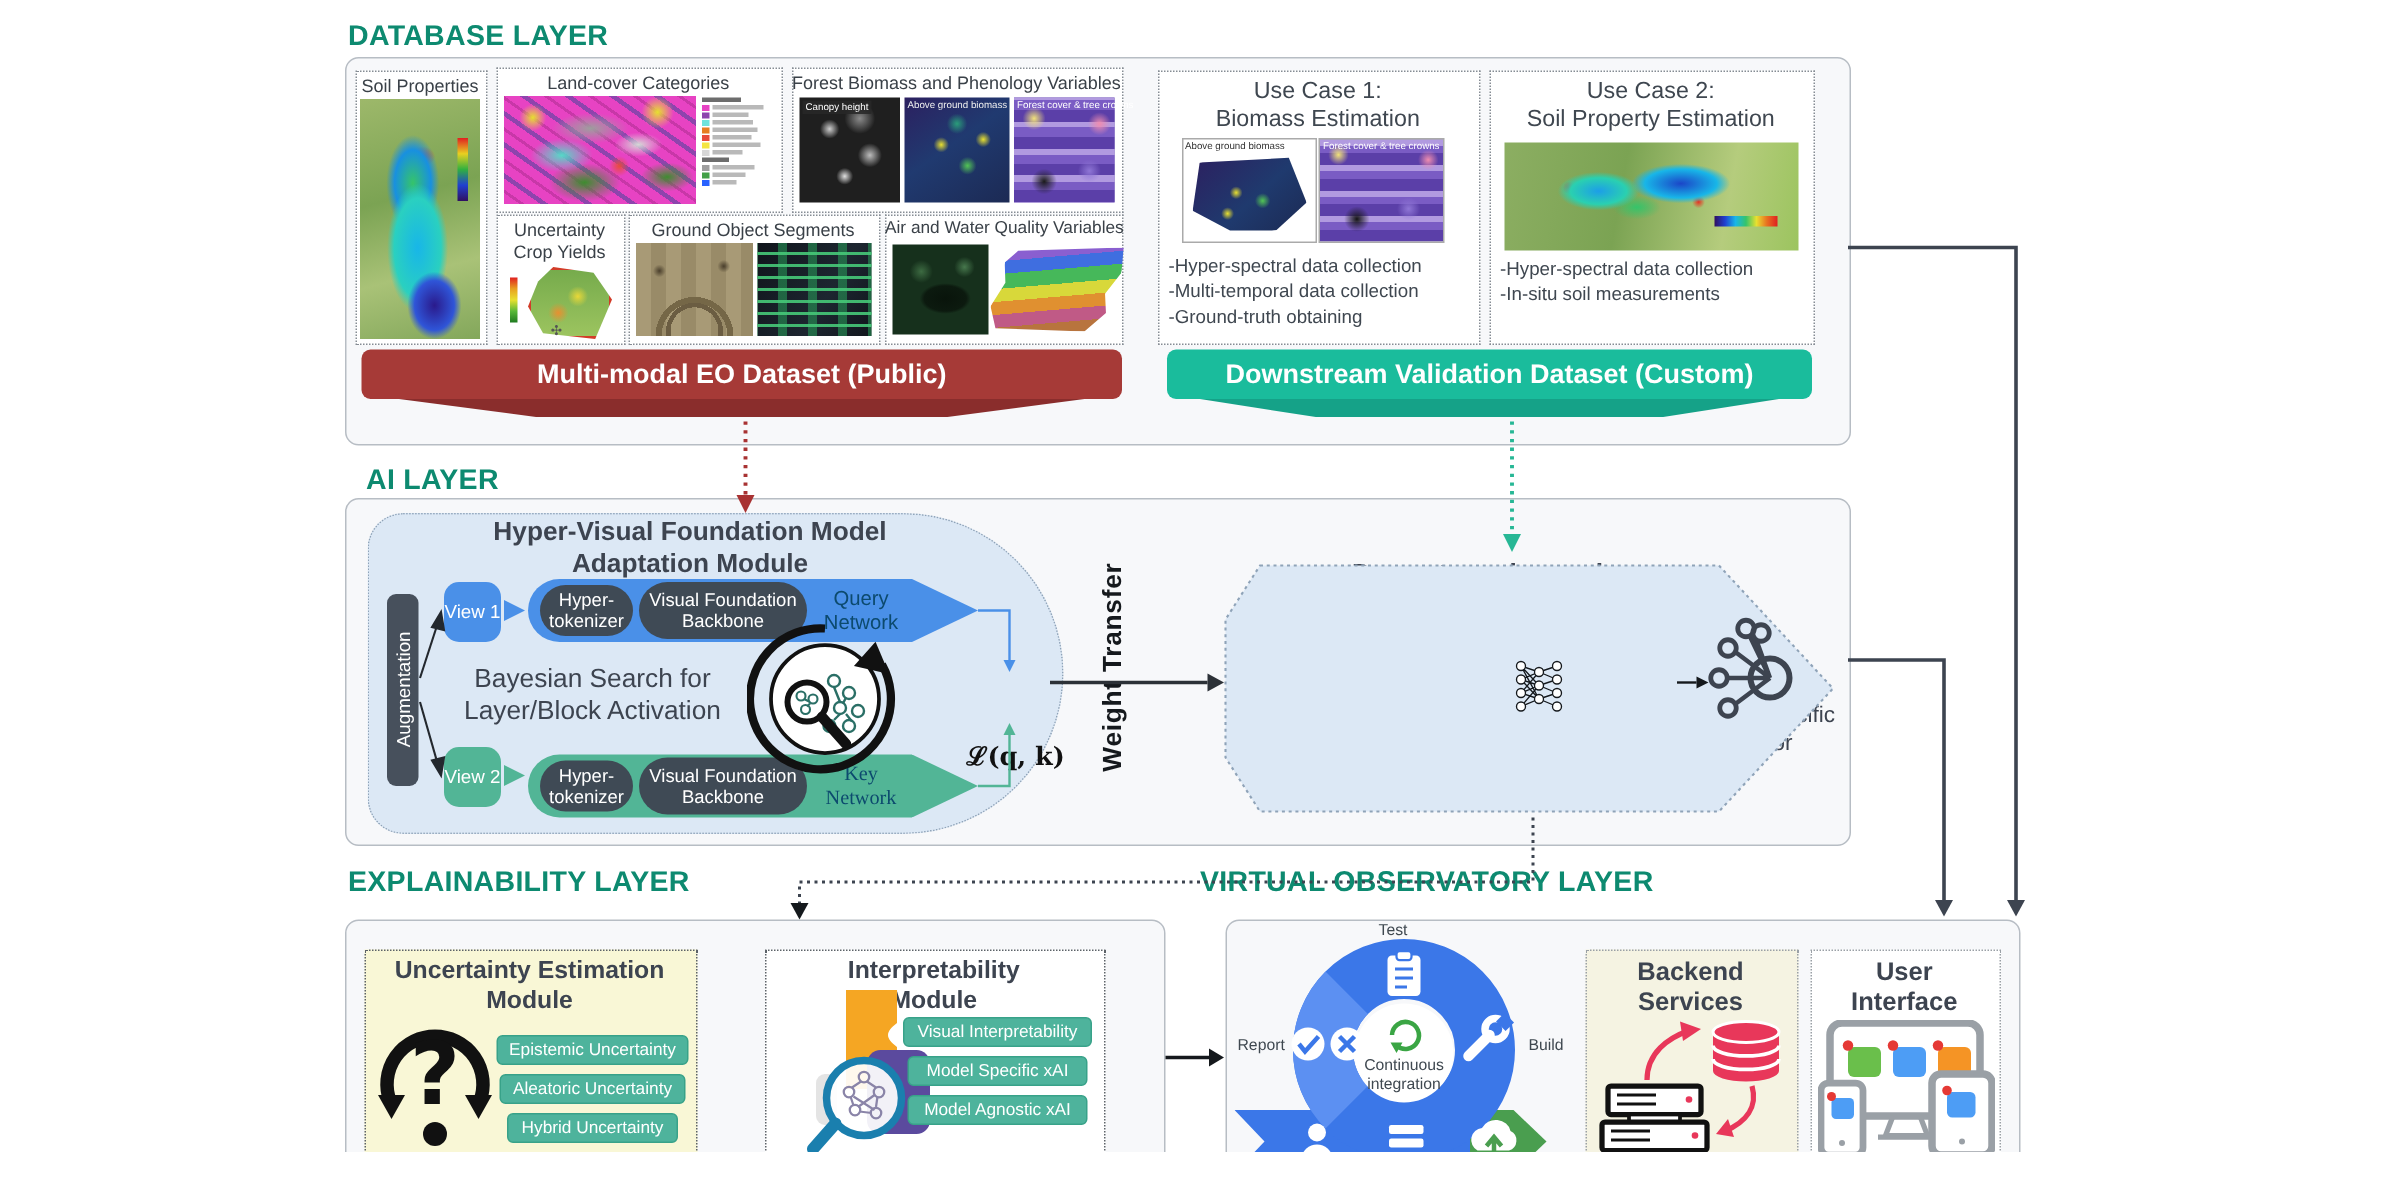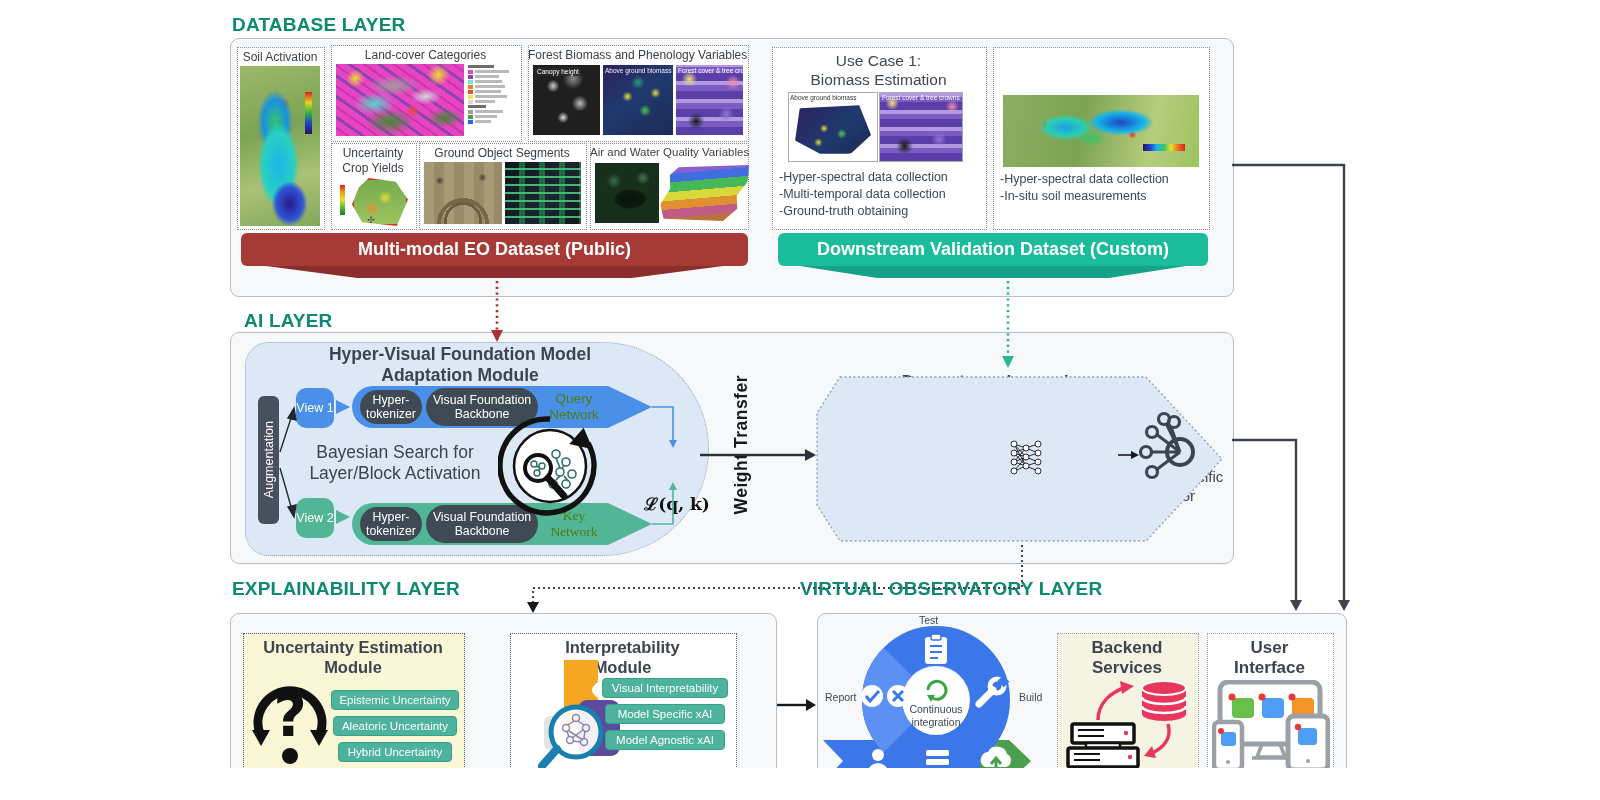--- a/index.html
+++ b/index.html
@@ -12,38 +12,38 @@
   .plabel{position:absolute;font-size:12px;color:#3a4148;text-align:center;white-space:nowrap;}
   .img{position:absolute;}
   .banner{position:absolute;border-radius:6px;display:flex;align-items:center;justify-content:center;
     color:#fff;font-weight:bold;font-size:18px;white-space:nowrap;}
   .tail{position:absolute;height:12px;}
   .uc-title{position:absolute;font-size:15.5px;color:#3f4750;text-align:center;line-height:1.25;}
   .uc-bullet{font-size:12.5px;color:#3f4750;line-height:1.36;white-space:nowrap;}
   .darkpill{position:absolute;background:#3f4a55;border-radius:19px;color:#fff;display:flex;align-items:center;
     justify-content:center;text-align:center;font-size:12.3px;line-height:1.15;}
   .mod-title{position:absolute;font-weight:bold;font-size:17.5px;color:#3d4450;text-align:center;line-height:1.22;}
-  .net-label{position:absolute;color:#4d7c0f;font-size:13.5px;text-align:center;line-height:1.2;display:flex;
+  .net-label{position:absolute;color:#0c4a6e;font-size:13.5px;text-align:center;line-height:1.2;display:flex;
     align-items:center;justify-content:center;}
   .pill{border-radius:4px;background:#4eb39c;border:1px solid #38a289;color:#fff;font-size:11.5px;
     text-align:center;padding:3px 0;margin:0 auto 6px auto;}
   .sub-box-title{position:absolute;font-weight:bold;font-size:16.5px;color:#3d4450;text-align:center;line-height:1.2;}
   .ci-label{position:absolute;font-size:10.5px;color:#3f4850;white-space:nowrap;}
   .microbar{height:3px;background:#b9b9b9;margin:1px 0;}
 </style>
 </head>
 <body>
 
 <div id="canvas">
 
   <div class="layer-title" style="left:232px;top:14px;">DATABASE LAYER</div>
   <div class="layer-box" style="left:230px;top:38px;width:1002px;height:257px;"></div>
 
   <div class="dpanel" style="left:237px;top:47px;width:86px;height:181px;"></div>
-  <div class="plabel" style="left:237px;top:50px;width:86px;">Soil Activation</div>
+  <div class="plabel" style="left:237px;top:50px;width:86px;">Soil Properties</div>
   <div class="img" style="left:240px;top:66px;width:80px;height:160px;
     background:
       radial-gradient(ellipse 24px 30px at 62% 86%, #2a1a8c 0%, #2f55d8 55%, transparent 75%),
       radial-gradient(ellipse 26px 55px at 48% 62%, #18b6e8 0%, #2ad0c0 60%, transparent 78%),
       radial-gradient(ellipse 22px 40px at 44% 35%, #35c46a 0%, #1890e0 55%, transparent 80%),
       radial-gradient(ellipse 10px 8px at 52% 24%, #e83020 0%, transparent 85%),
       radial-gradient(ellipse 8px 6px at 42% 55%, #e86a20 0%, transparent 85%),
       linear-gradient(165deg, #9db86a 0%, #7ba353 40%, #a9c277 70%, #83a75b 100%);"></div>
   <div class="img" style="left:305px;top:92px;width:7px;height:42px;
     background:linear-gradient(#e02020,#e8d020,#30b040,#2040d0,#301060);"></div>
@@ -209,20 +209,24 @@
       repeating-linear-gradient(0deg, #5b3fa8 0 8px, #7a5cc4 8px 13px, #b19ae0 13px 17px);">
     <div style="position:absolute;left:2px;top:1px;font-size:6.5px;color:#fff;white-space:nowrap;">Forest cover &amp; tree crowns</div>
   </div>
   <div class="abs" style="left:779px;top:169px;">
     <div class="uc-bullet">-Hyper-spectral data collection</div>
     <div class="uc-bullet">-Multi-temporal data collection</div>
     <div class="uc-bullet">-Ground-truth obtaining</div>
   </div>
 
   <div class="dpanel" style="left:993px;top:47px;width:215px;height:181px;"></div>
+  <div class="uc-title" style="left:993px;top:51px;width:215px;">
+    <span>Use Case 2:</span><br>
+    <span>Soil Property Estimation</span>
+  </div>
   <div class="img" style="left:1003px;top:95px;width:196px;height:72px;
     background:
       radial-gradient(ellipse 34px 16px at 32% 45%, #1c9ee8 0%, #2ad0b0 55%, transparent 80%),
       radial-gradient(ellipse 40px 16px at 60% 38%, #1b46c8 0%, #18b6e8 60%, transparent 82%),
       radial-gradient(ellipse 20px 10px at 45% 60%, #35c46a 0%, transparent 80%),
       radial-gradient(circle 5px at 22% 42%, #e83020 0%, transparent 85%),
       radial-gradient(circle 5px at 66% 55%, #e83020 0%, transparent 85%),
       linear-gradient(100deg, #8cae62 0%, #7ba353 40%, #b5cc7d 75%, #9cc45f 100%);">
     <div style="position:absolute;right:14px;bottom:16px;width:42px;height:7px;
       background:linear-gradient(90deg,#301060,#2040d0,#18b6e8,#35c46a,#e8e030,#e87020,#e02020);"></div>

